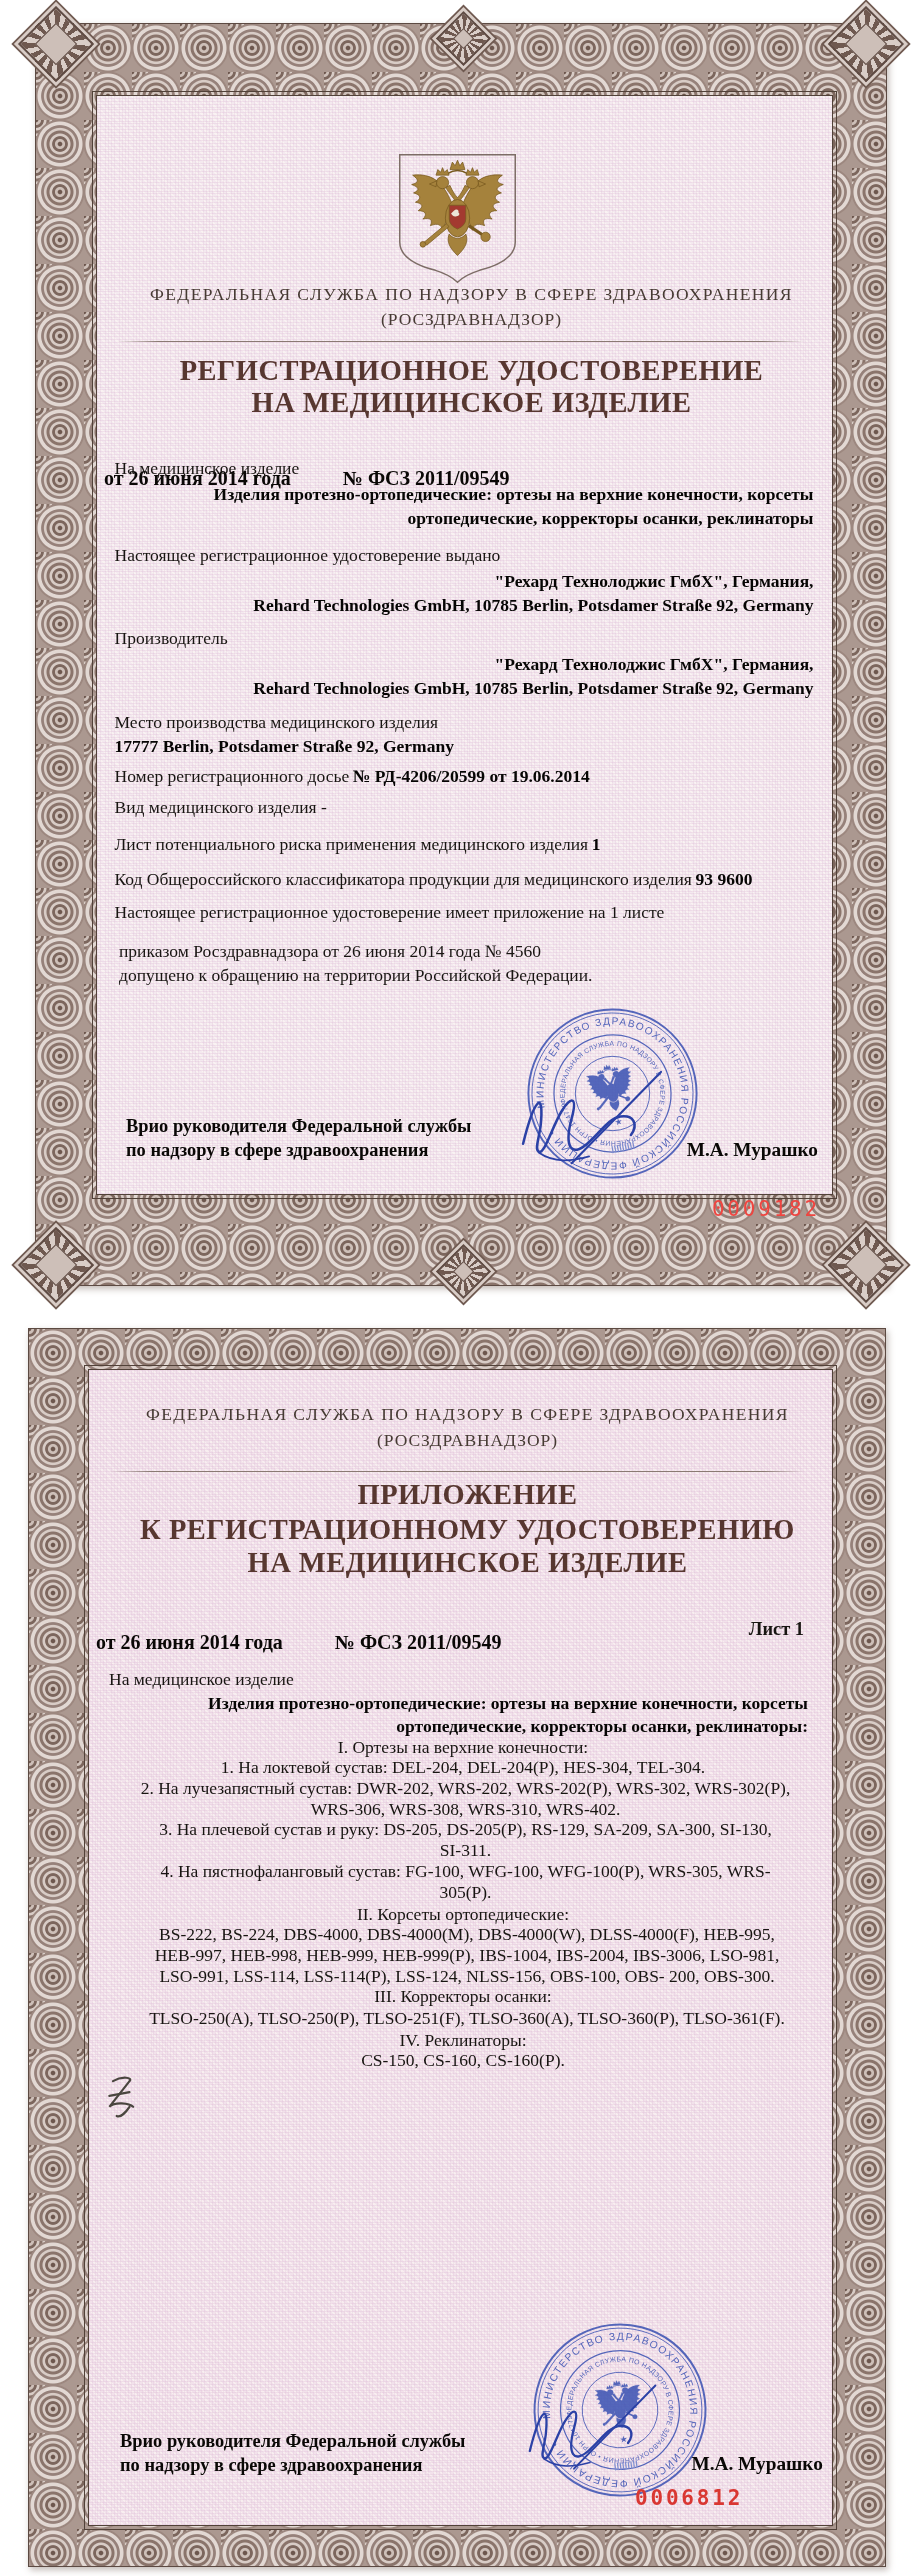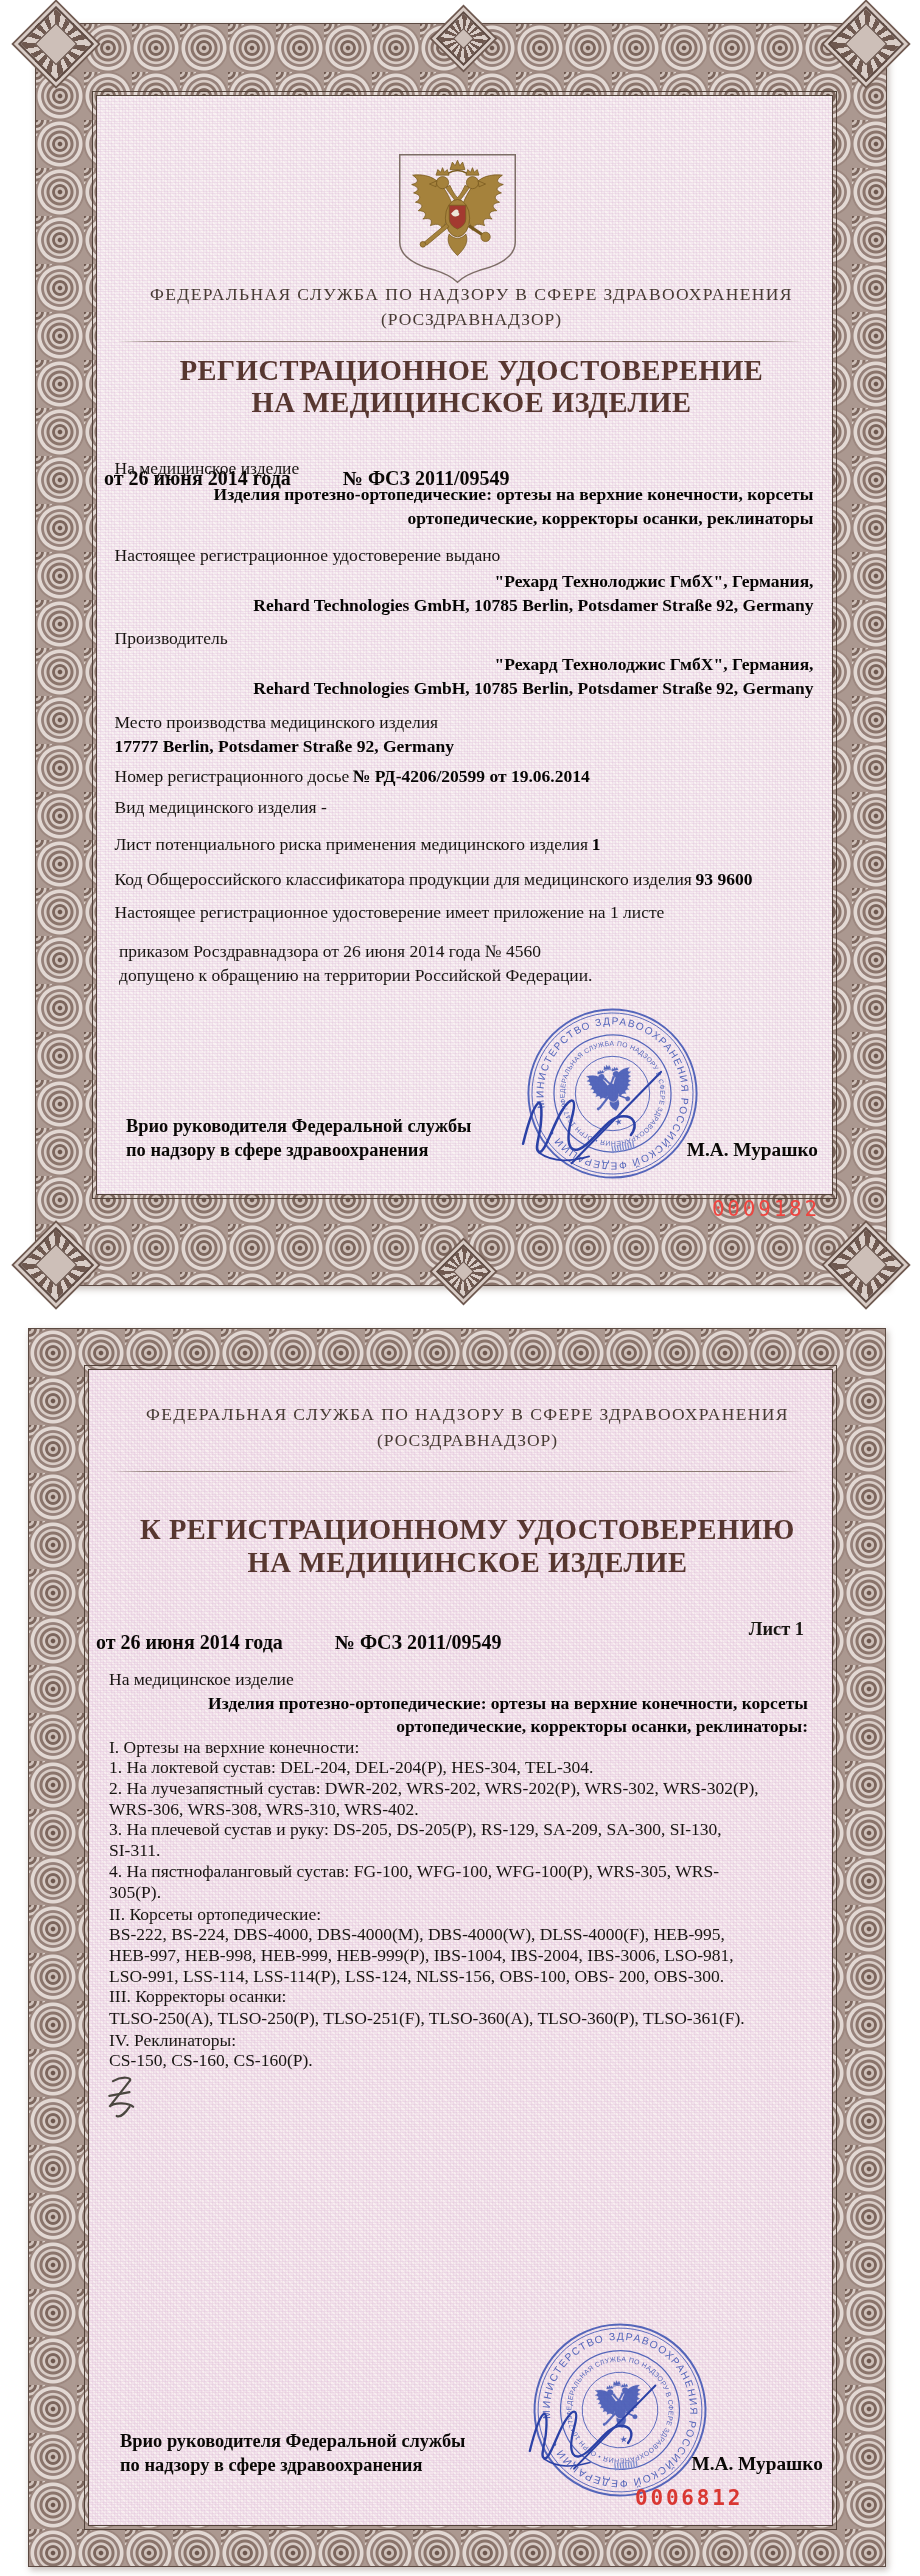--- a/index.html
+++ b/index.html
@@ -29,21 +29,21 @@
   .agency{font-size:17.5px;letter-spacing:1.4px;color:#463a33;}
   .agency2{font-size:17.5px;letter-spacing:0.9px;color:#463a33;}
   .hr{height:0.9px;background:linear-gradient(90deg,rgba(0,0,0,0),#8a7a73 6%,#8a7a73 94%,rgba(0,0,0,0));}
   .doctitle{font-size:28.5px;font-weight:bold;color:#573730;letter-spacing:0.5px;}
   .daterow{display:flex;justify-content:flex-start;gap:52px;font-size:20px;font-weight:bold;color:#0a0806;margin-top:43px;}
   .lbl{font-size:17.5px;color:#181512;}
   .val{font-size:17.5px;font-weight:bold;color:#060504;text-align:right;}
   .prewrap{white-space:pre-line;line-height:24px;}
   .lines{line-height:24px;}
   .sheet{font-size:18.4px;font-weight:bold;}
-  .list{font-size:17.5px;line-height:21px;white-space:pre-line;}
+  .list{font-size:17.5px;line-height:21px;white-space:pre-line;text-align:center;}
   .sigl{font-size:18.4px;font-weight:bold;line-height:24px;white-space:pre-line;color:#0a0806;}
   .signame{font-size:19.3px;font-weight:bold;color:#0a0806;}
   .serial{font-family:"DejaVu Sans Mono",monospace;font-size:21px;letter-spacing:2.8px;}
   .stamp{position:absolute;opacity:.88;}
   .sig{position:absolute;}
   svg text{font-family:"Liberation Sans","DejaVu Sans",sans-serif;}
 </style>
 </head>
 <body>
 
@@ -177,20 +177,21 @@
   </div>
 </div>
 
 <div class="page" style="left:28px;top:1328px;width:856px;height:1237px;">
   <div class="inner paper2" style="left:59px;top:40px;width:736px;height:1155px;">
 
     <div class="abs center agency" style="top:34px;">ФЕДЕРАЛЬНАЯ СЛУЖБА ПО НАДЗОРУ В СФЕРЕ ЗДРАВООХРАНЕНИЯ</div>
     <div class="abs center agency2" style="top:60px;">(РОСЗДРАВНАДЗОР)</div>
     <div class="abs hr" style="left:20px;top:101px;width:696px;"></div>
 
+    <div class="abs center doctitle" style="top:109px;">ПРИЛОЖЕНИЕ</div>
     <div class="abs center doctitle" style="top:144px;">К РЕГИСТРАЦИОННОМУ УДОСТОВЕРЕНИЮ</div>
     <div class="abs center doctitle" style="top:177px;">НА МЕДИЦИНСКОЕ ИЗДЕЛИЕ</div>
 
     <div class="abs daterow" style="top:218px;width:100%;">
       <span>от  26 июня 2014 года</span>
       <span>№  ФСЗ 2011/09549</span>
     </div>
 
     <div class="abs sheet" style="right:28px;top:249px;">Лист   1</div>
 

